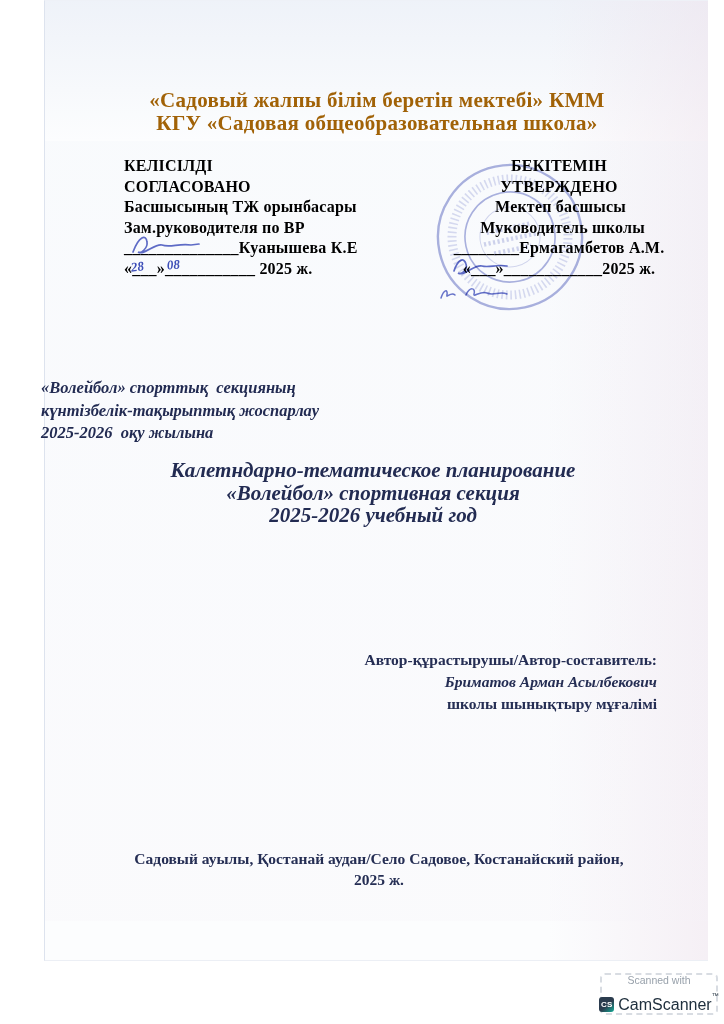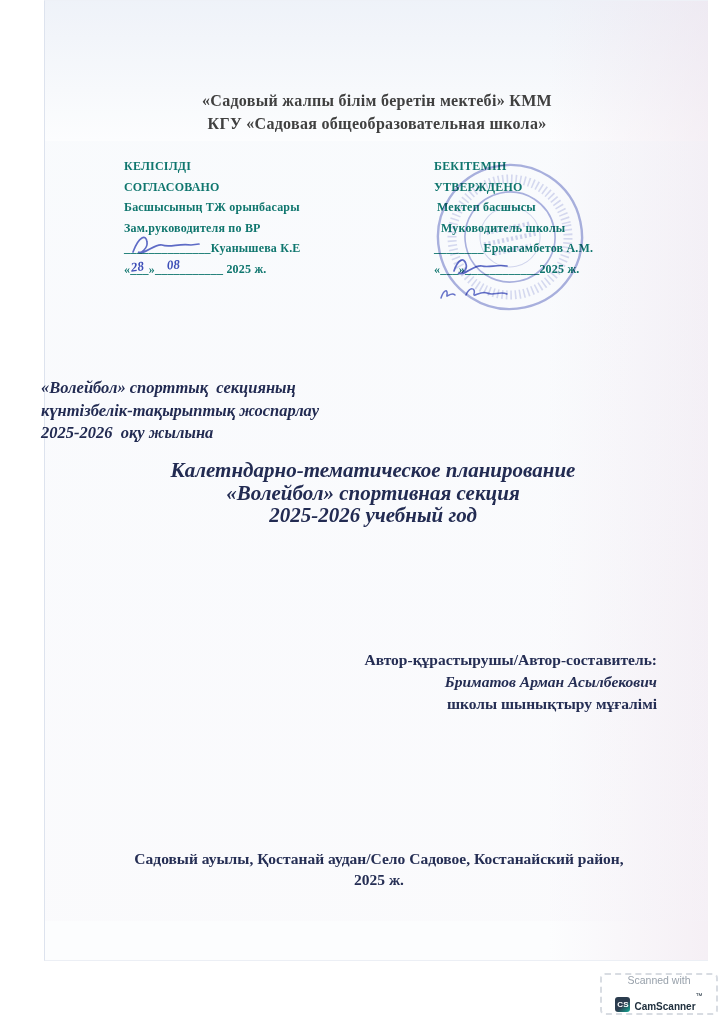--- a/index.html
+++ b/index.html
@@ -18,28 +18,28 @@
     background:linear-gradient(180deg, rgba(222,229,242,0.45), rgba(255,255,255,0)); }
   .tint-right { right:0; top:0; width:160px; height:100%;
     background:linear-gradient(270deg, rgba(238,226,236,0.5), rgba(255,255,255,0)); }
   .tint-body { left:0; top:140px; width:100%; height:780px;
     background:linear-gradient(180deg, rgba(235,240,248,0.2), rgba(245,242,248,0.25)); }
 
   .txtline { white-space:pre-wrap; }
 
   .doc-header {
     position:absolute; left:0; top:88px; width:664px; text-align:center;
-    font-size:16px; font-weight:bold; line-height:23px; letter-spacing:0.3px; color:#404040;
+    font-size:21px; font-weight:bold; line-height:23px; letter-spacing:0.3px; color:#a16207;
   }
   .approval {
-    position:absolute; top:155px; font-size:12px; font-weight:bold;
-    line-height:20.6px; letter-spacing:0.2px; color:#0f766e;
+    position:absolute; top:155px; font-size:16px; font-weight:bold;
+    line-height:20.6px; letter-spacing:0.2px; color:#000000;
   }
   .approval-left  { left:79px;  width:250px; }
-  .approval-right { left:389px; width:250px; }
+  .approval-right { left:389px; width:250px;text-align:center; }
 
   .title-kk {
     position:absolute; left:0; top:376px; width:664px; text-align:left;
     font-size:16.5px; font-weight:bold; font-style:italic; line-height:22.5px;
     transform:translateX(-4px); color:#222b52;
   }
   .title-ru {
     position:absolute; left:0; top:458px; width:664px; text-align:center;
     font-size:21px; font-weight:bold; font-style:italic; line-height:22.5px;
     transform:translateX(-4px); color:#222b52;
@@ -74,21 +74,21 @@
     display:flex; flex-direction:column; align-items:center; justify-content:center; gap:10px;
   }
   .badge-sub { font-size:10.5px; color:#98a1ab; line-height:11px; }
   .badge-row { display:flex; align-items:center; gap:4px; }
   .badge-logo {
     width:15px; height:15px; border-radius:3px;
     background:linear-gradient(140deg,#2b3c4e 55%,#12ae98 100%);
     color:#ffffff; font-size:8px; font-weight:bold;
     display:flex; align-items:center; justify-content:center; letter-spacing:0.2px;
   }
-  .badge-brand { font-size:10px; font-weight:bold; color:#20303e; }
+  .badge-brand { font-size:16px; font-weight:normal; color:#20303e; }
   .badge-tm { font-size:7px; color:#20303e; vertical-align:top; position:relative; top:-4px; }
 </style>
 </head>
 <body>
 
 <div class="canvas">
 
   <div class="scan-page">
     <div class="tint tint-top"></div>
     <div class="tint tint-right"></div>

